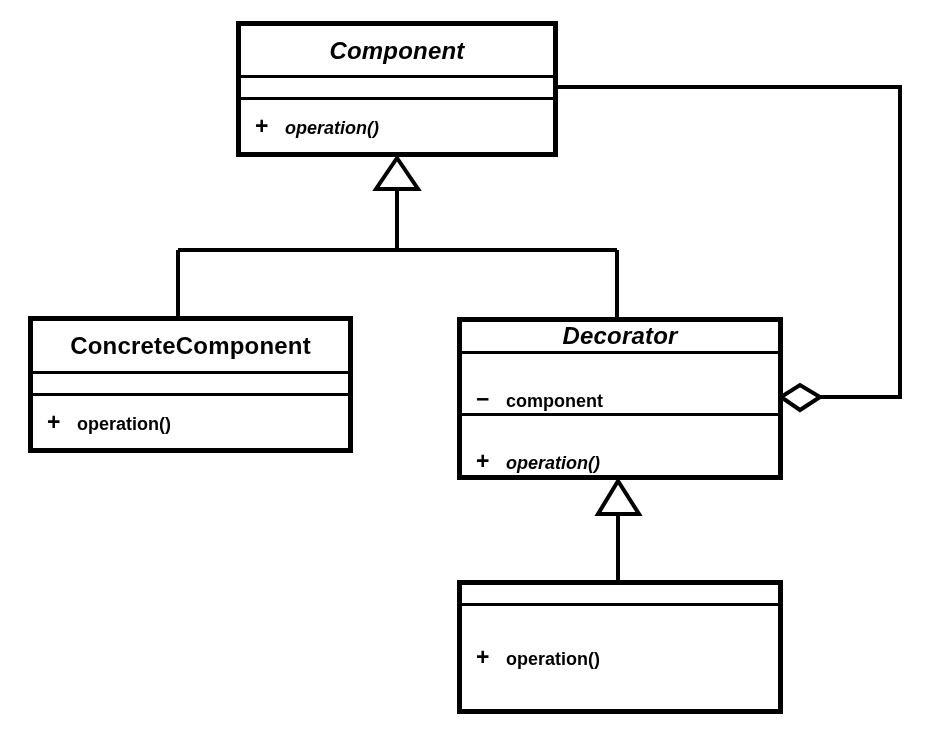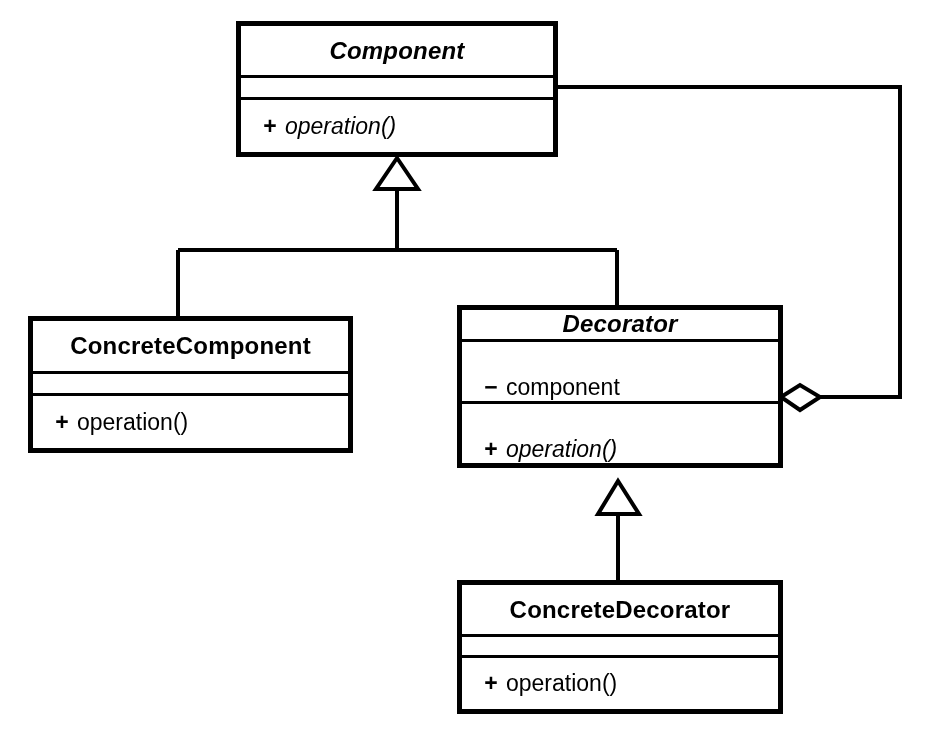--- a/index.html
+++ b/index.html
@@ -31,21 +31,20 @@
   }
   
   .uml-class {
     position: absolute;
     box-sizing: border-box;
     background: #ffffff;
     border: 5px solid #000000;
     display: flex;
     flex-direction: column;
     z-index: 2;
-    text-align: center;
   }
   .compartment {
     box-sizing: border-box;
     background: #ffffff;
     display: flex;
     align-items: center;
   }
   .compartment.name-comp {
     justify-content: center;
     border-bottom: 3px solid #000000;
@@ -69,22 +68,22 @@
     padding-left: 14px;
   }
   .visibility {
     font-size: 23px;
     font-weight: bold;
     width: 30px;
     display: inline-block;
     flex: none;
   }
   .member-name {
-    font-size: 23px;
-    font-weight: normal;
+    font-size: 18px;
+    font-weight: bold;
   }
   .member-name.abstract {
     font-style: italic;
   }
   
   .empty-comp {}
 </style>
 </head>
 <body>
 
@@ -136,42 +135,39 @@
     </div>
     <div class="compartment attr-comp empty-comp" style="height:22px;"></div>
     <div class="compartment ops-comp" style="flex:1 1 auto;">
       <div class="member-row">
         <span class="visibility">+</span>
         <span class="member-name">operation()</span>
       </div>
     </div>
   </div>
 
-  <div class="uml-class" style="left:457px; top:305px; width:326px; height:163px;gap:32px;">
+  <div class="uml-class" style="left:457px; top:317px; width:326px; height:163px;gap:32px;">
     <div class="compartment name-comp" style="height:53px;">
       <span class="class-title abstract">Decorator</span>
     </div>
     <div class="compartment attr-comp" style="height:50px;">
       <div class="member-row">
         <span class="visibility">−</span>
         <span class="member-name">component</span>
       </div>
     </div>
     <div class="compartment ops-comp" style="flex:1 1 auto;">
       <div class="member-row">
         <span class="visibility">+</span>
         <span class="member-name abstract">operation()</span>
       </div>
     </div>
   </div>
 
   <div class="uml-class" style="left:457px; top:580px; width:326px; height:134px;">
-    <div class="compartment name-comp" style="height:52px;">
-      <span class="class-title">ConcreteDecorator</span>
-    </div>
     <div class="compartment attr-comp empty-comp" style="height:21px;"></div>
     <div class="compartment ops-comp" style="flex:1 1 auto;">
       <div class="member-row">
         <span class="visibility">+</span>
         <span class="member-name">operation()</span>
       </div>
     </div>
   </div>
 
 </div>

